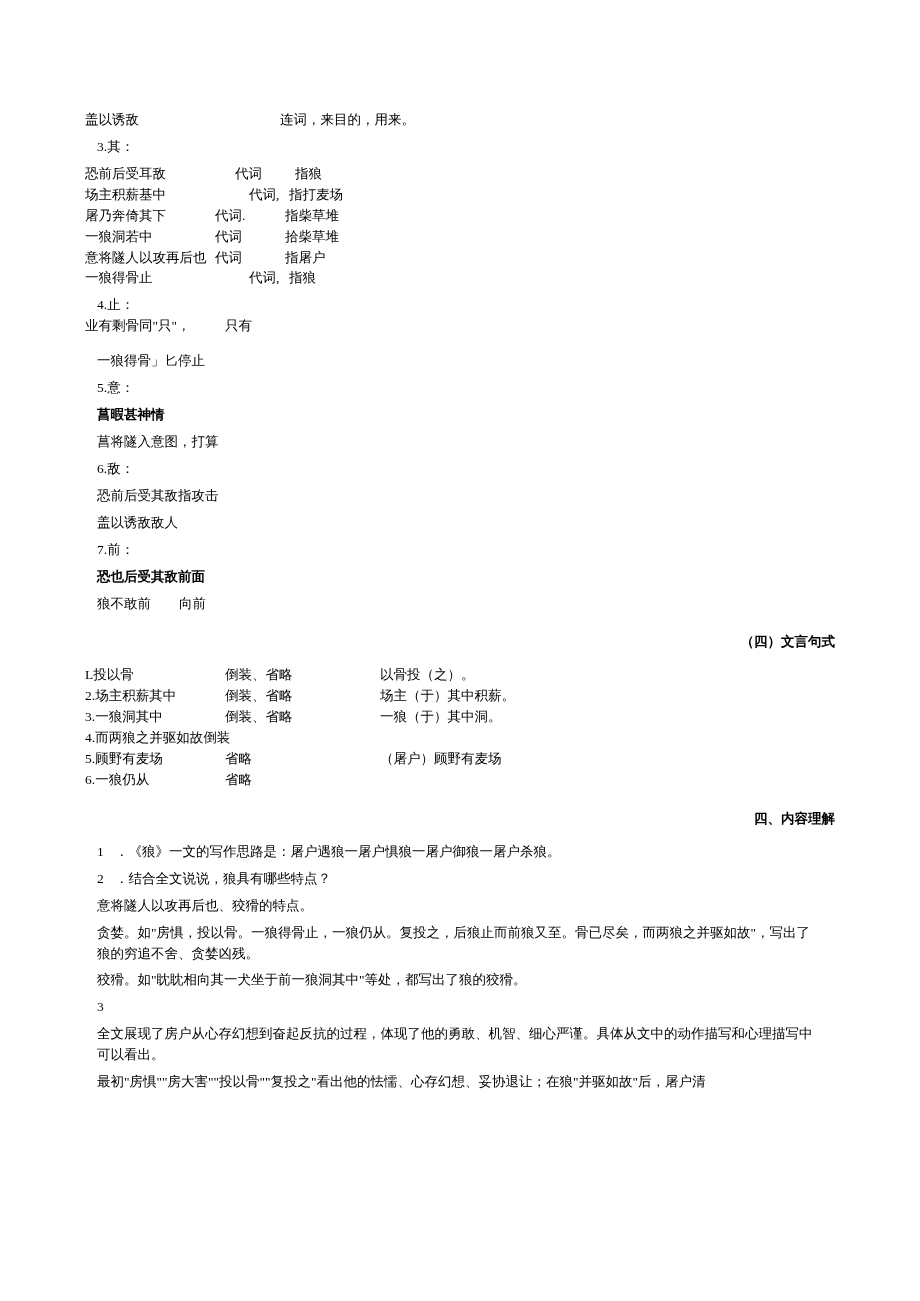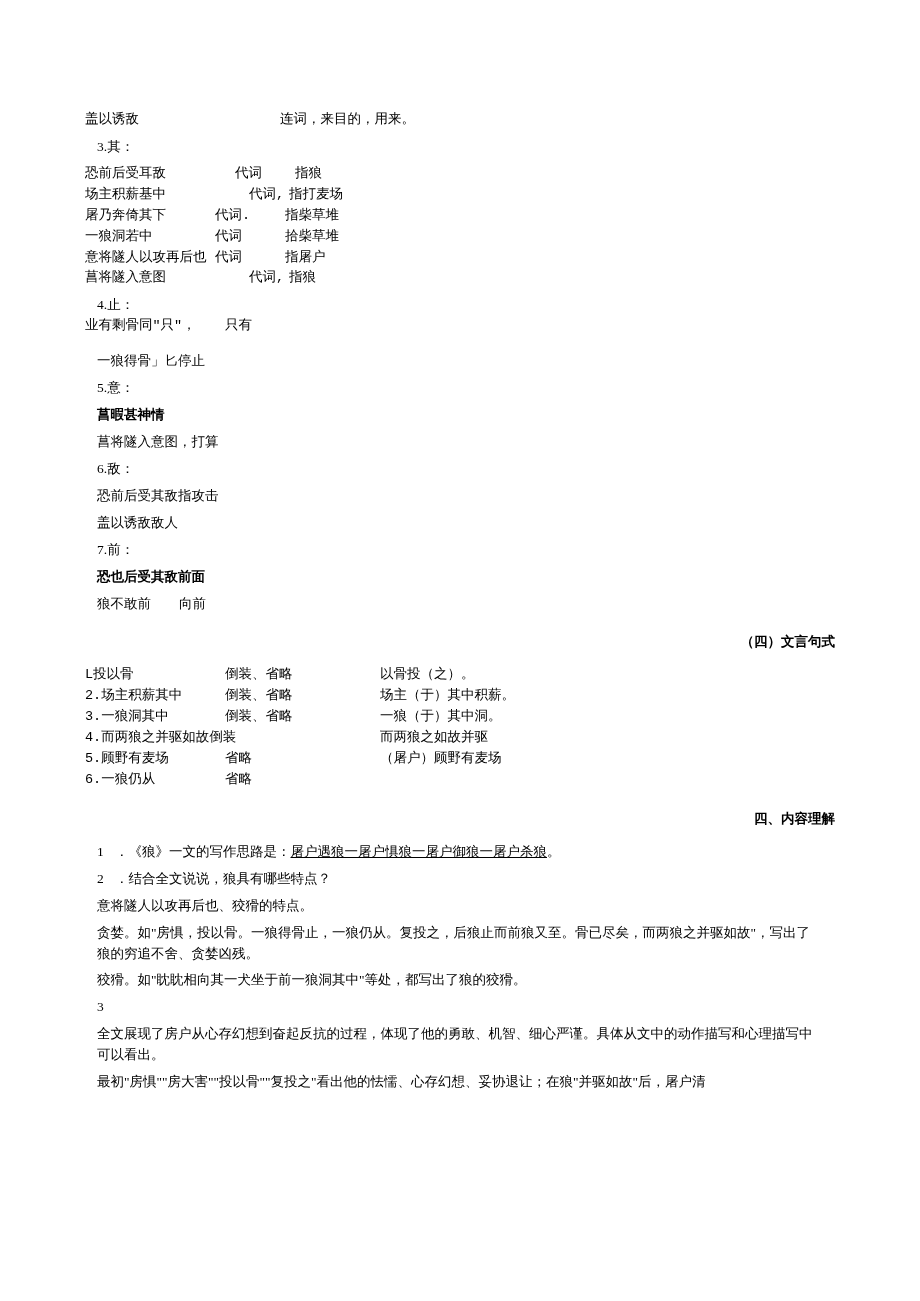--- a/index.html
+++ b/index.html
@@ -6,30 +6,30 @@
     margin: 0;
     padding: 110px 85px 60px 85px;
     width: 920px;
     box-sizing: border-box;
     font-family: "SimSun", "宋体", serif;
     font-size: 13.5px;
     color: #000;
     line-height: 1.55;
     background: #fff;
   }
-  .row { display: flex; font-family: Liberation Mono, monospace; }
+  .row { display: flex; }
   .c1 { width: 140px; flex-shrink: 0; }
   .c2 { width: 55px; flex-shrink: 0; }
   .c3 { flex: 1; }
   .tbl .c1 { width: 140px; }
   .tbl .c2 { width: 100px; }
   .tbl .c3 { width: 140px; padding-left: 55px; }
   .section-hd { font-weight: bold; margin-top: 18px; margin-bottom: 12px; text-align: right; }
   .para { margin: 6px 12px; }
-  .underline { text-decoration: underline; }
+  .underline { }
   .qi .c1 { width: 130px; }
   .qi .c2 { width: 40px; }
   .qi .c2c { width: 60px; }
   .li-row { display:flex; }
   .li-row .num { width: 18px; flex-shrink:0; }
   .gap1 { display:inline-block; width:28px; }
 </style>
 </head>
 <body>
 
@@ -65,21 +65,21 @@
   <div style="width:30px"></div>
   <div>拾柴草堆</div>
 </div>
 <div class="row qi">
   <div class="c1">意将隧人以攻再后也</div>
   <div class="c2">代词</div>
   <div style="width:30px"></div>
   <div>指屠户</div>
 </div>
 <div class="row qi">
-  <div class="c1">菖将隧入意图</div>
+  <div class="c1">一狼得骨止</div>
   <div style="width:34px"></div>
   <div class="c2">代词,</div>
   <div>指狼</div>
 </div>
 
 <div class="para" style="margin-bottom:0">4.止：</div>
 <div class="row">
   <div style="width:140px">业有剩骨同"只"，</div>
   <div>只有</div>
 </div>
@@ -112,21 +112,20 @@
     <div class="c2">倒装、省略</div>
     <div class="c3">场主（于）其中积薪。</div>
   </div>
   <div class="row">
     <div class="c1">3.一狼洞其中</div>
     <div class="c2">倒装、省略</div>
     <div class="c3">一狼（于）其中洞。</div>
   </div>
   <div class="row">
     <div style="width:240px">4.而两狼之并驱如故倒装</div>
-    <div class="c3">而两狼之如故并驱</div>
   </div>
   <div class="row">
     <div class="c1">5.顾野有麦场</div>
     <div class="c2">省略</div>
     <div class="c3">（屠户）顾野有麦场</div>
   </div>
   <div class="row">
     <div class="c1">6.一狼仍从</div>
     <div class="c2">省略</div>
   </div>

